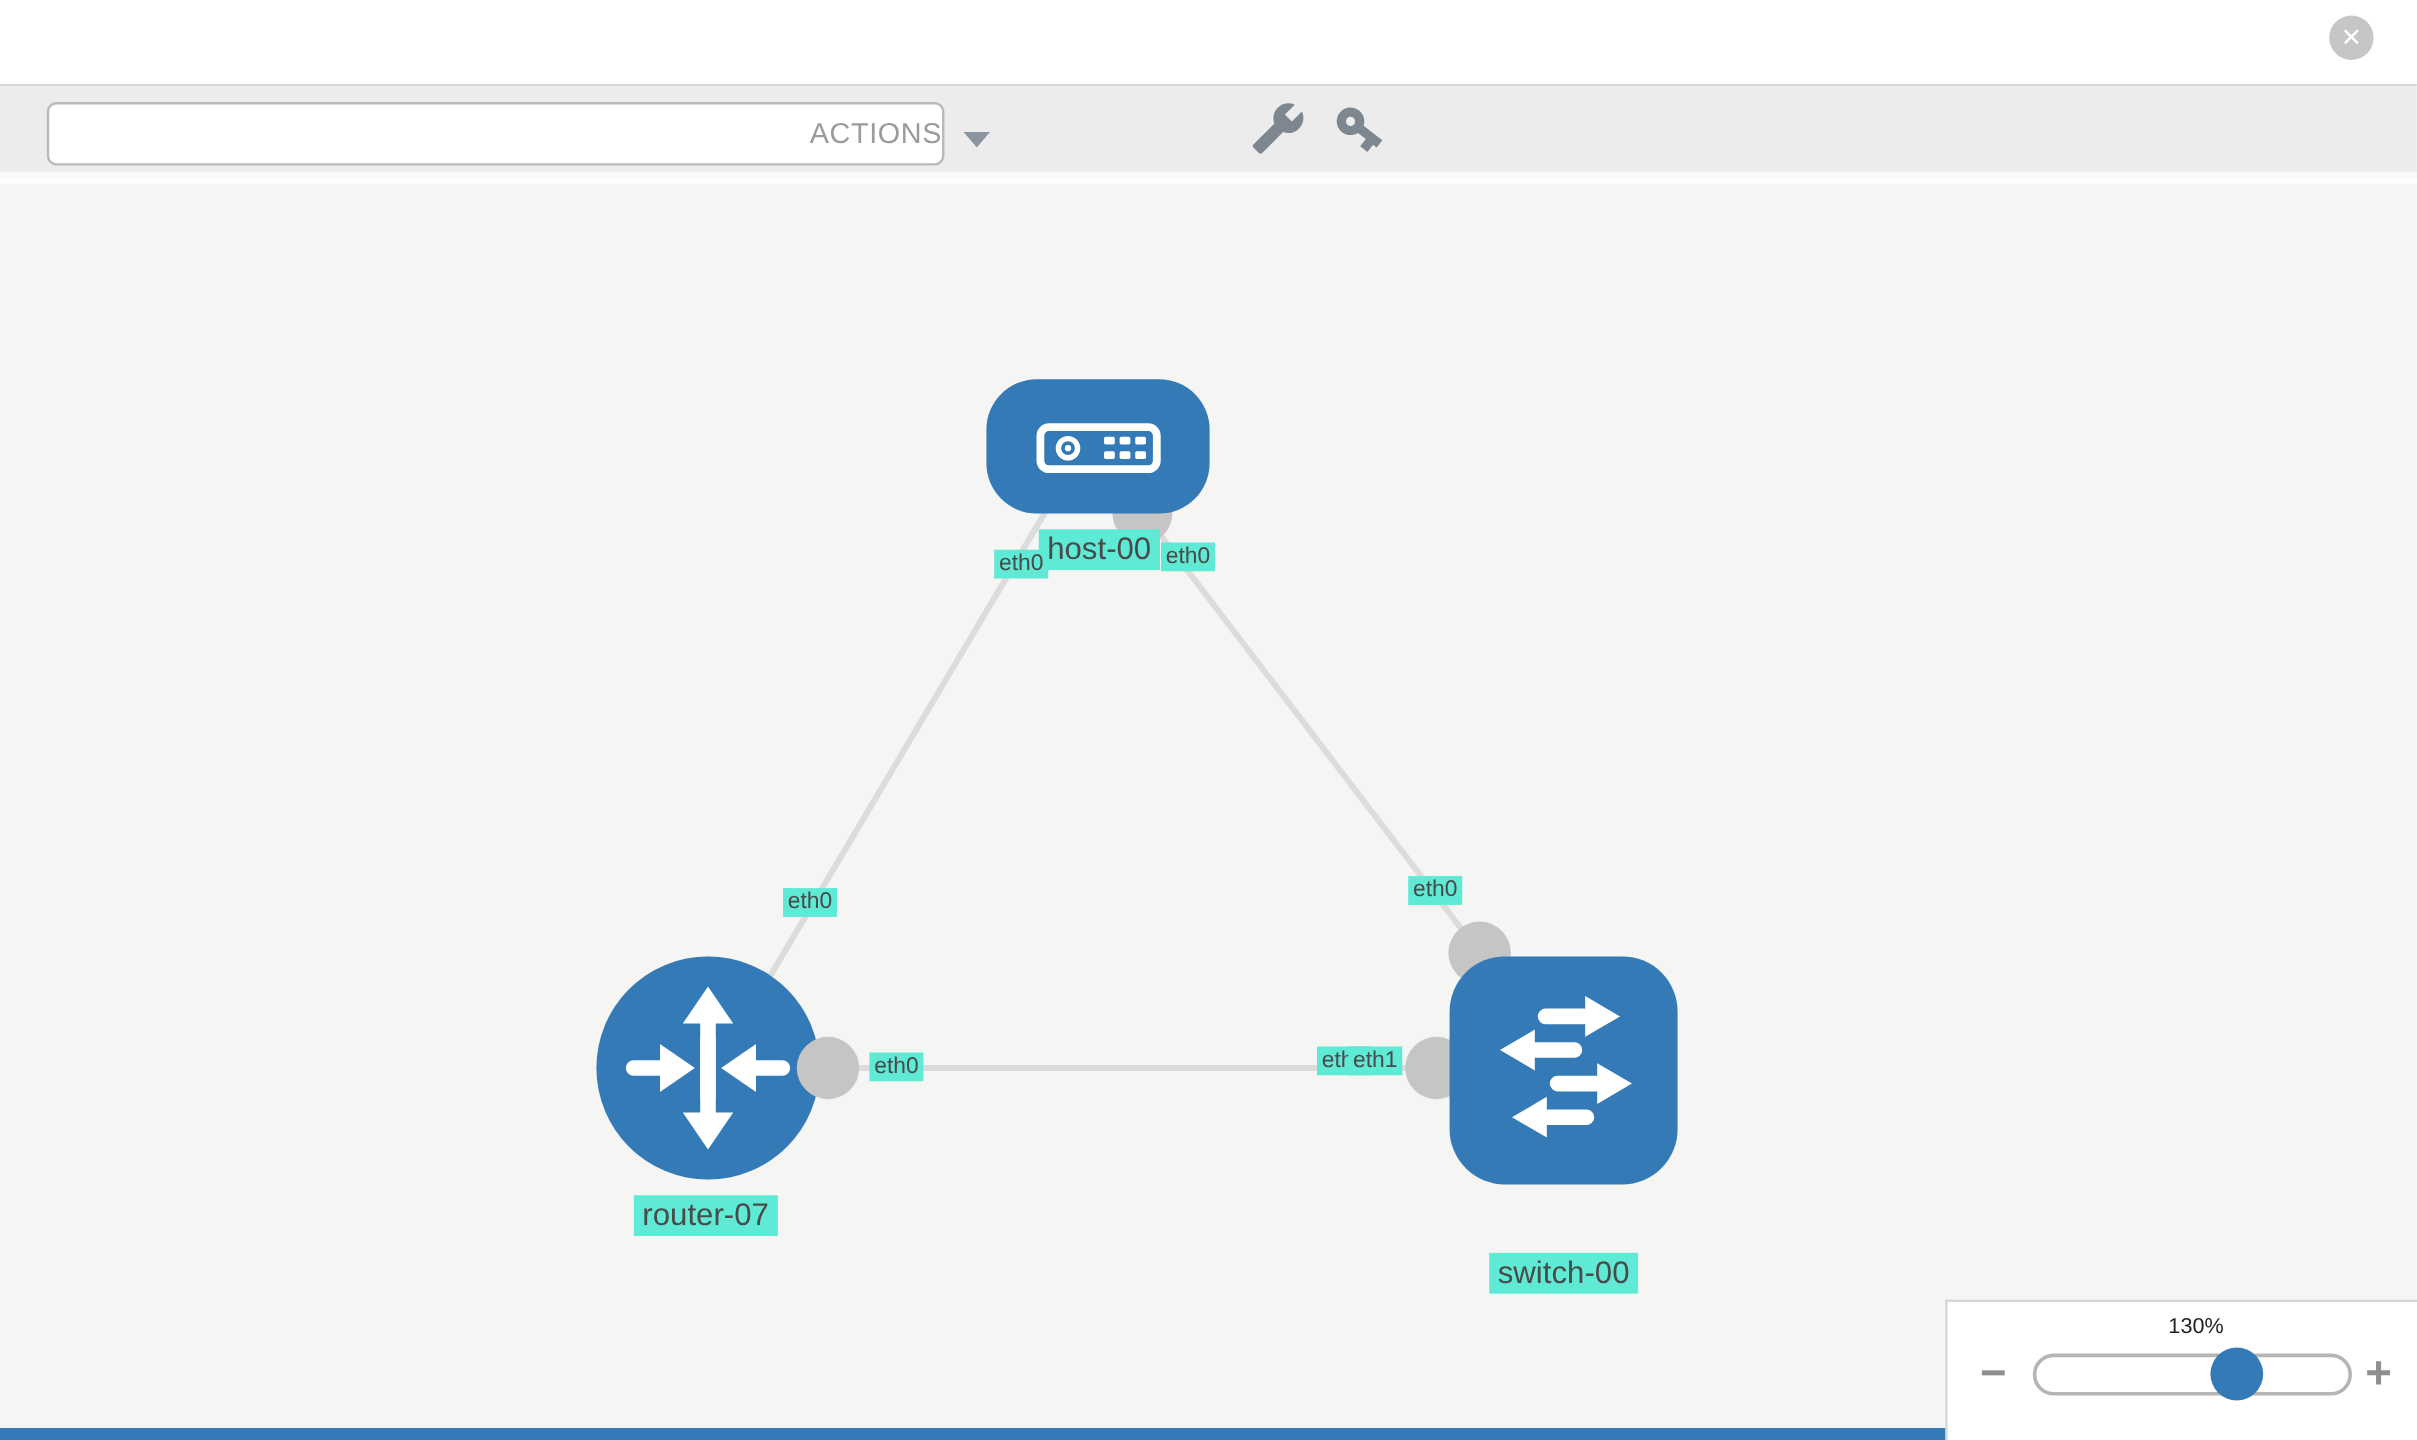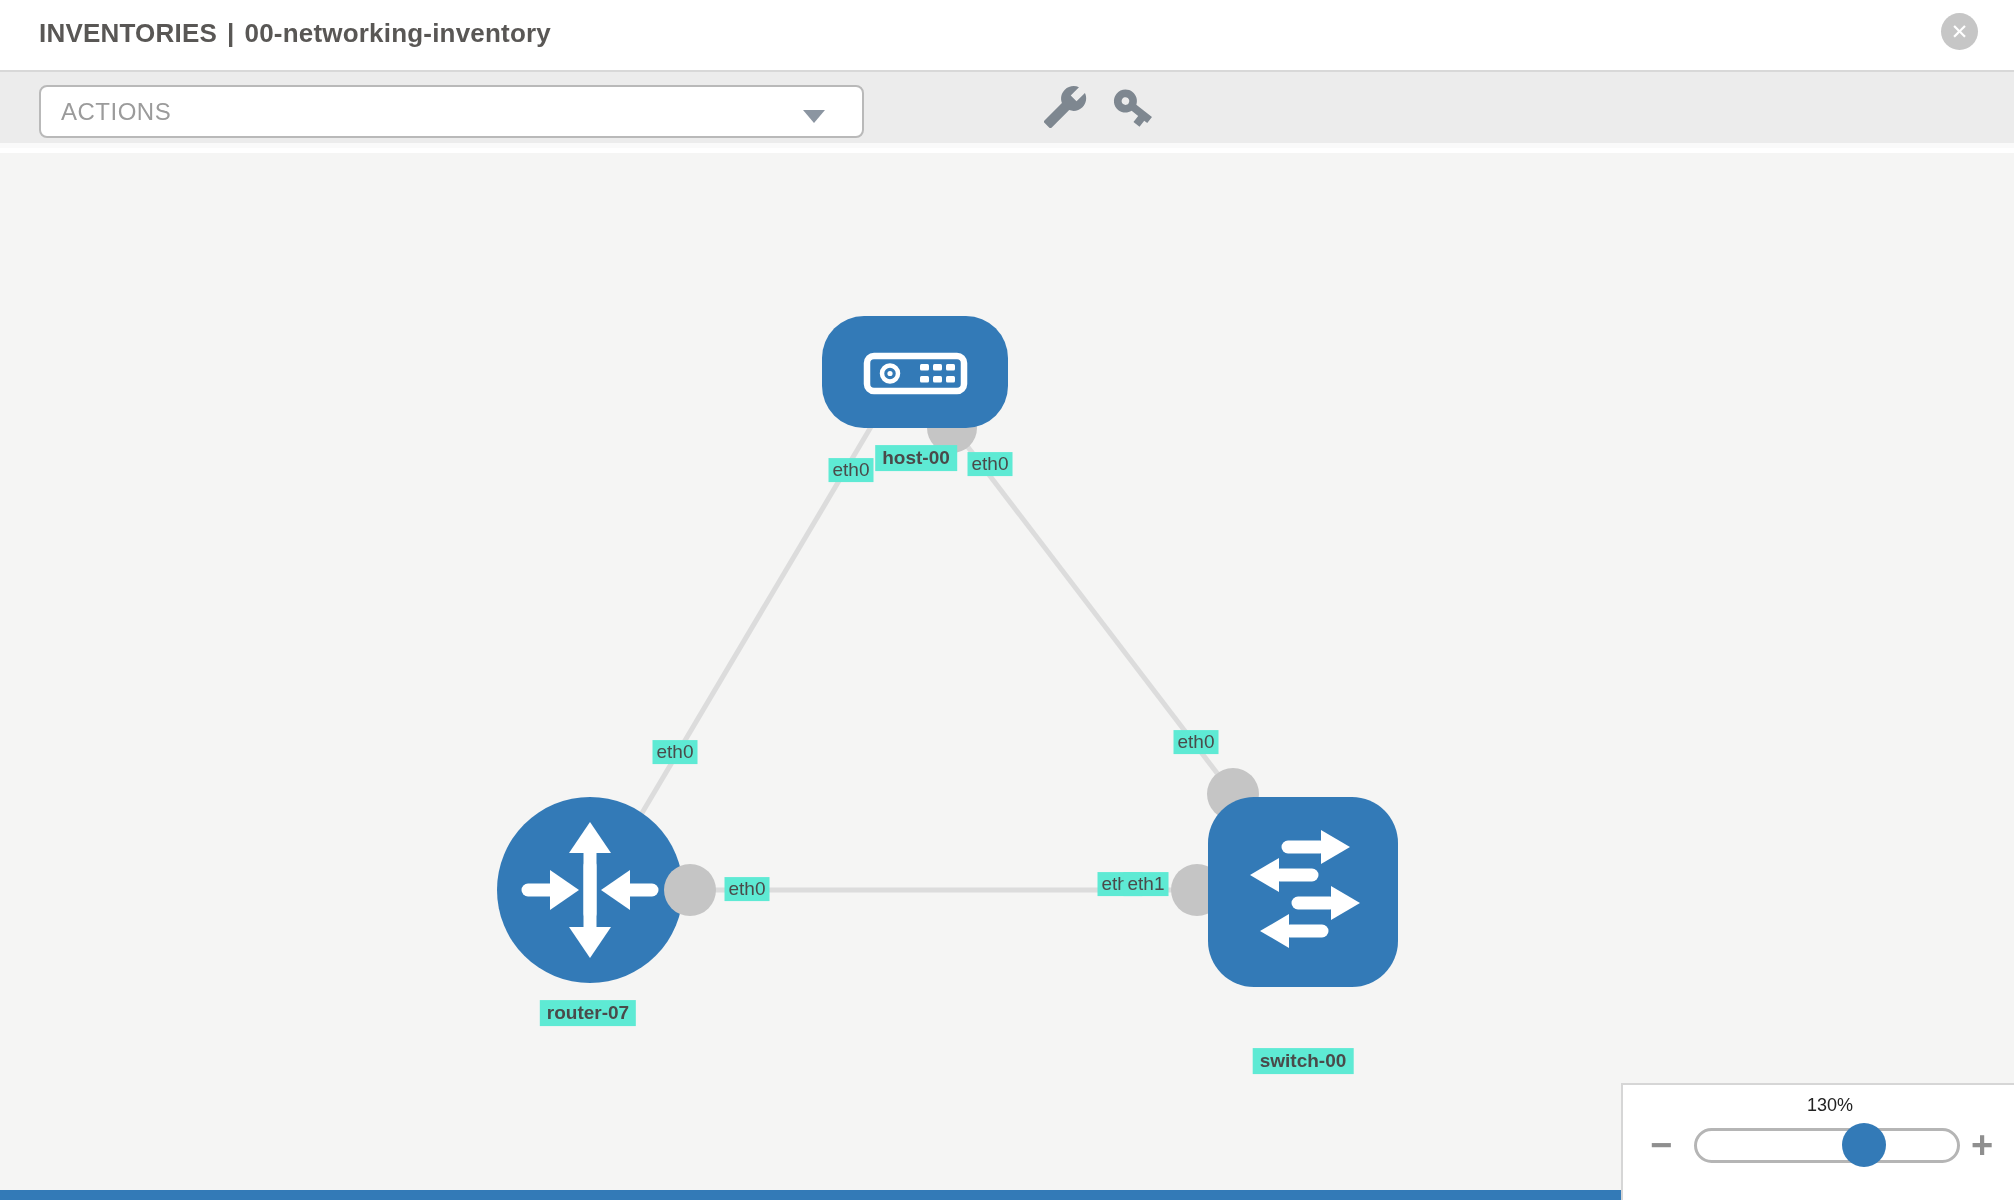--- a/index.html
+++ b/index.html
@@ -15,39 +15,39 @@
   .close-btn { position:absolute; left:1941px; top:13px; width:37px; height:37px;
     border-radius:50%; background:#c6c6c6; color:#ffffff; font-size:21px; font-weight:bold;
     display:flex; align-items:center; justify-content:center; cursor:pointer; }
 
   
   .toolbar { position:absolute; left:0; top:72px; width:2014px; height:76px;
     background:#ececec; border-bottom:5px solid #fafafa; }
   .select-box { position:absolute; top:13px; height:53px; background:#ffffff;
     border:2px solid #b9b9b9; border-radius:8px; display:flex; align-items:center; }
   .select-box .sel-label { margin-left:20px; font-size:24px; color:#9b9b9b; letter-spacing:.5px; }
-  .actions-box { left:39px; width:825px; }
+  .actions-box { left:39px; width:748px;justify-content:flex-end; }
   .search-box { left:1182px; width:793px; }
   .caret { position:absolute; width:0; height:0; top:23px;
     border-left:11px solid transparent; border-right:11px solid transparent;
     border-top:13px solid #8b95a1; }
   .actions-caret { left:762px; }
   .search-caret { left:755px; }
   .tool-icon { position:absolute; top:12px; width:46px; height:46px; cursor:pointer; }
   .wrench-icon { left:1042px; }
   .key-icon { left:1110px; }
 
   
   .canvas { position:absolute; left:0; top:153px; width:2014px; height:1047px;
     background:#f5f5f4; }
   svg.topology { position:absolute; left:0; top:0; }
 
   .lbl { position:absolute; transform:translate(-50%,-50%); background:#5eead4;
     color:#4a4a4a; white-space:nowrap; line-height:1.15; }
-  .node-lbl { font-size:19px; padding:2px 7px;font-weight:bold; }
+  .node-lbl { font-size:26px; padding:2px 7px; }
   .port-lbl { font-size:19px; padding:1px 4px; }
 
   
   .zoom-panel { position:absolute; left:1621px; top:1083px; width:400px; height:210px;
     background:#ffffff; border:2px solid #d6d6d6; }
   .zoom-level { position:absolute; left:127px; top:10px; width:160px; text-align:center;
     font-size:18px; color:#222222; }
   .zoom-minus, .zoom-plus { position:absolute; top:40px; font-size:38px; font-weight:900;
     color:#8f8f8f; cursor:pointer; line-height:40px; }
   .zoom-minus { left:27px; }
@@ -57,23 +57,20 @@
   .zoom-handle { position:absolute; left:219px; top:38px; width:44px; height:44px;
     border-radius:50%; background:#337ab7; cursor:grab; }
 
   .bottom-strip { position:absolute; left:0; top:1190px; width:1621px; height:10px;
     background:#337ab7; }
 </style>
 </head>
 <body>
 
 <div class="header">
-  <div class="title">
-    <span>INVENTORIES</span><span class="divider">|</span><span>00-networking-inventory</span>
-  </div>
   <div class="close-btn">
     <span>✕</span>
   </div>
 </div>
 
 <div class="toolbar">
   <div class="select-box actions-box">
     <span class="sel-label">ACTIONS</span>
     <span class="caret actions-caret"></span>
   </div>

